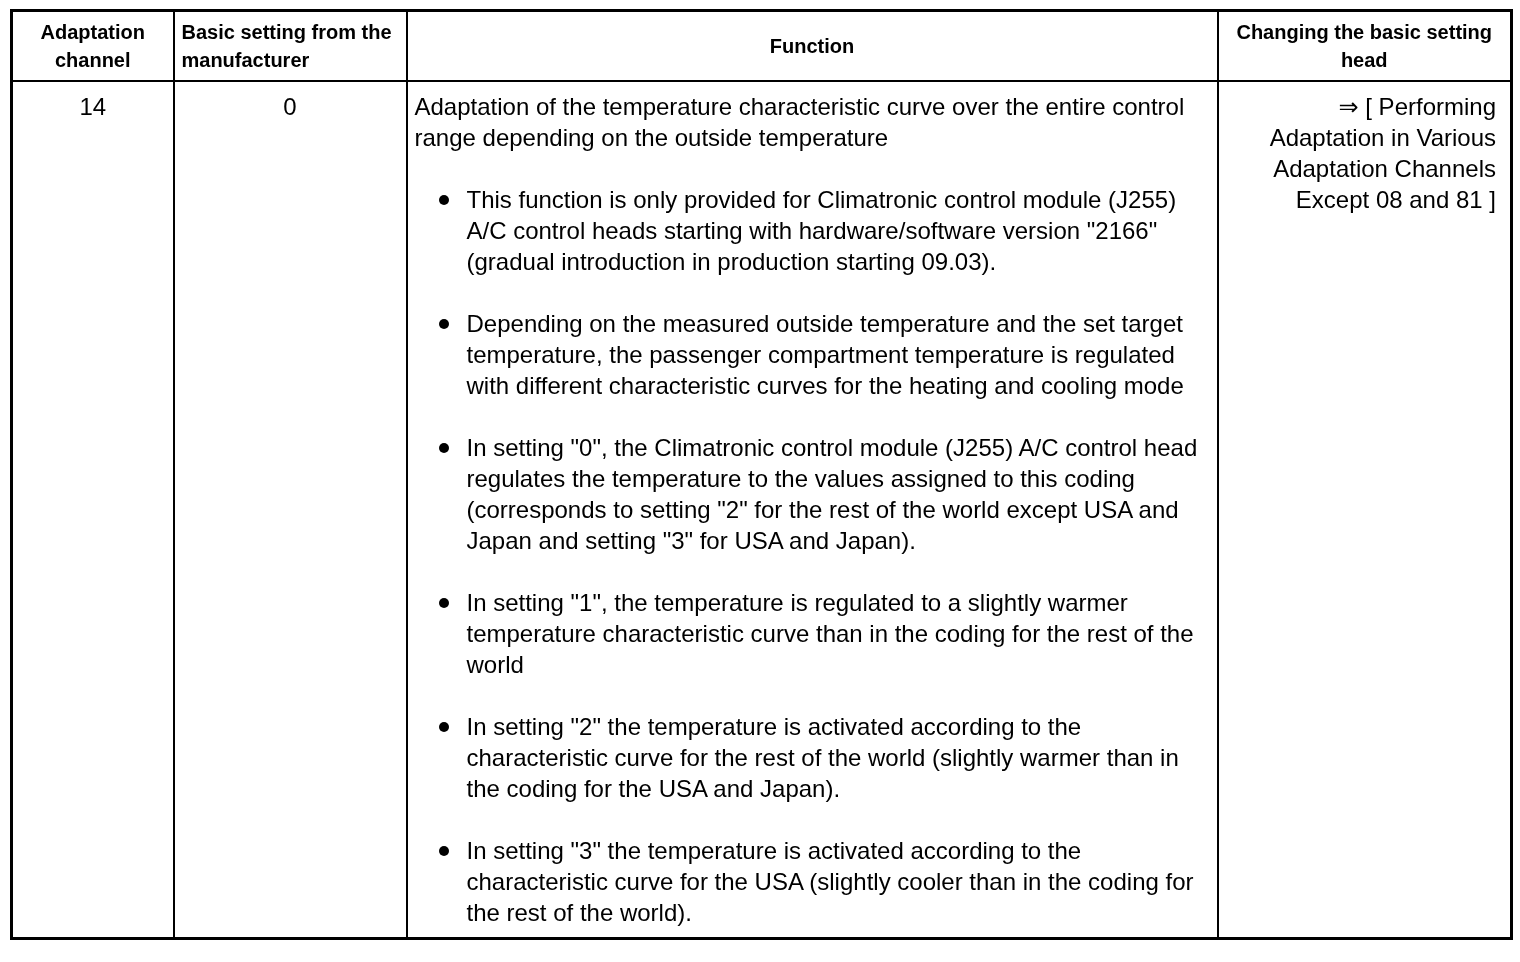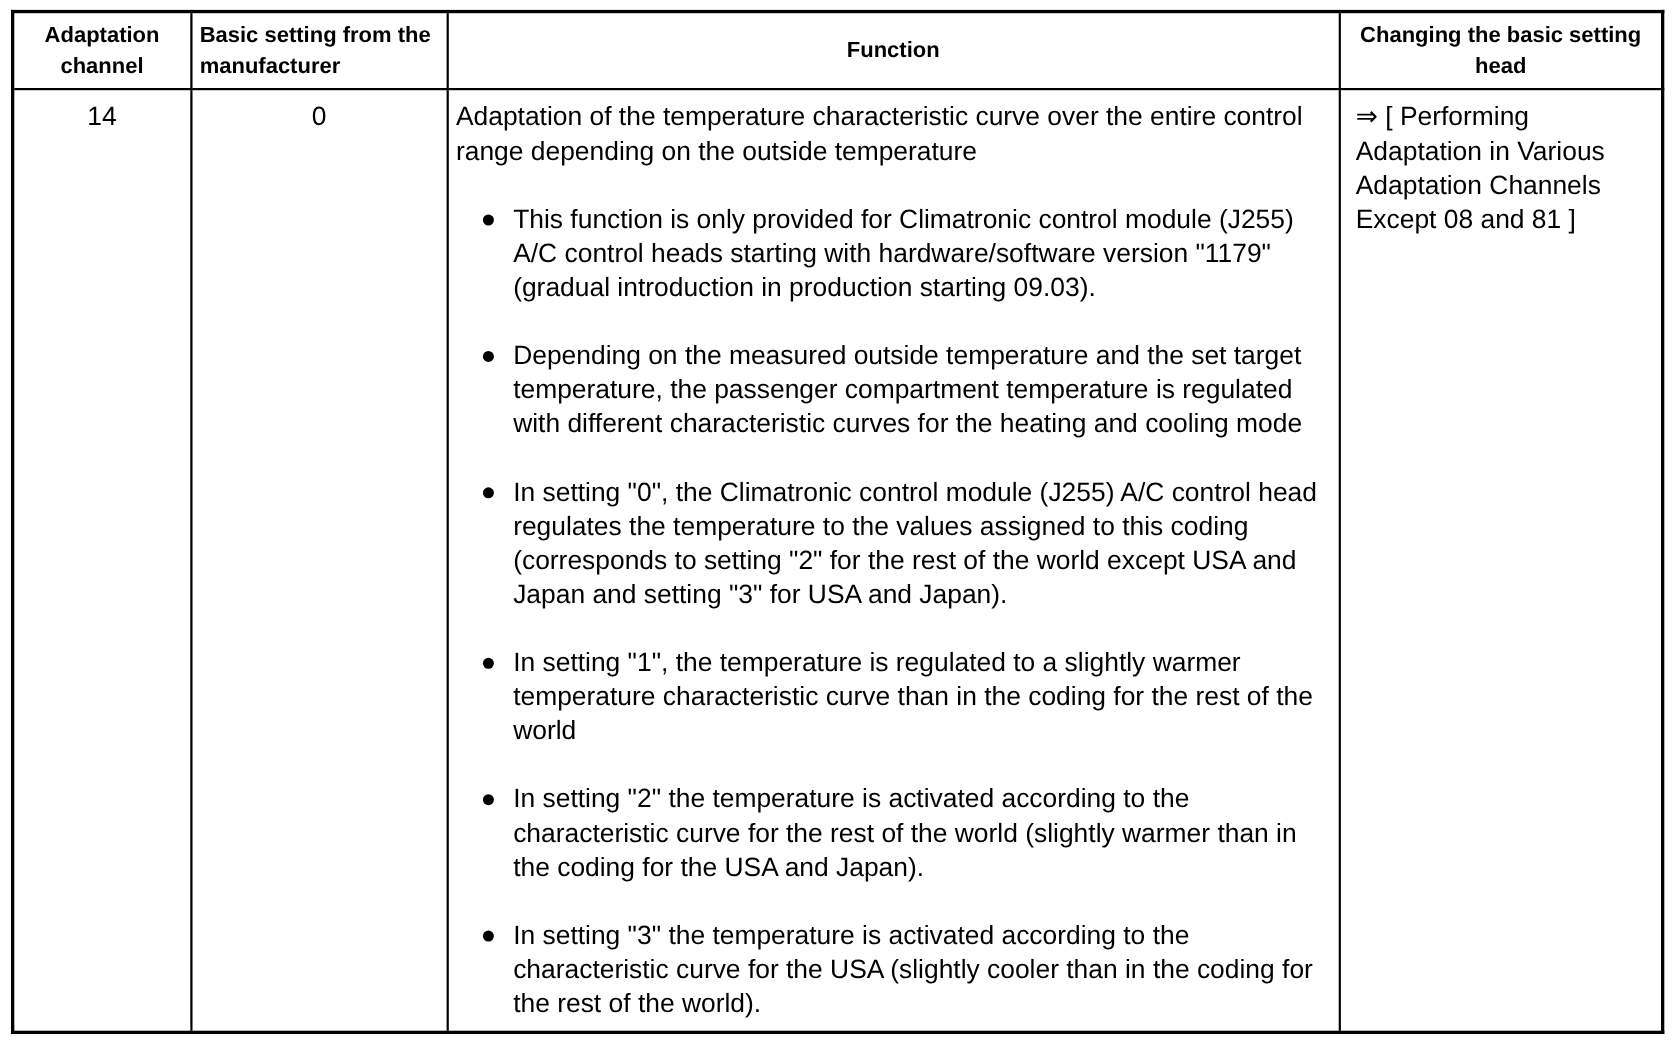--- a/index.html
+++ b/index.html
@@ -46,21 +46,21 @@
   ul.fn-list li { display: flex; align-items: flex-start; margin: 0 0 31px 0; }
   ul.fn-list li:last-child { margin-bottom: 0; }
   .bullet {
     flex: 0 0 auto;
     width: 10px;
     height: 10px;
     border-radius: 50%;
     background: #000000;
     margin: 11px 18px 0 0;
   }
-  td.c-link { text-align: left; padding: 9px 14px; margin-left: 27px; }
+  td.c-link { text-align: right; padding: 9px 14px; margin-left: 27px; }
   .link-ref { color: #000000; cursor: pointer; }
 </style>
 </head>
 <body>
 
 <div class="page">
   <table class="doc-table">
     <colgroup>
       <col style="width:162px">
       <col style="width:233px">
@@ -77,21 +77,21 @@
     </thead>
     <tbody>
       <tr>
         <td class="c-center">14</td>
         <td class="c-center">0</td>
         <td class="c-function">
           <p class="fn-intro">Adaptation of the temperature characteristic curve over the entire control range depending on the outside temperature</p>
           <ul class="fn-list">
             <li>
               <span class="bullet"></span>
-              <span>This function is only provided for Climatronic control module (J255) A/C control heads starting with hardware/software version "1179" (gradual introduction in production starting 09.03).</span>
+              <span>This function is only provided for Climatronic control module (J255) A/C control heads starting with hardware/software version "2166" (gradual introduction in production starting 09.03).</span>
             </li>
             <li>
               <span class="bullet"></span>
               <span>Depending on the measured outside temperature and the set target temperature, the passenger compartment temperature is regulated with different characteristic curves for the heating and cooling mode</span>
             </li>
             <li>
               <span class="bullet"></span>
               <span>In setting "0", the Climatronic control module (J255) A/C control head regulates the temperature to the values assigned to this coding (corresponds to setting "2" for the rest of the world except USA and Japan and setting "3" for USA and Japan).</span>
             </li>
             <li>

